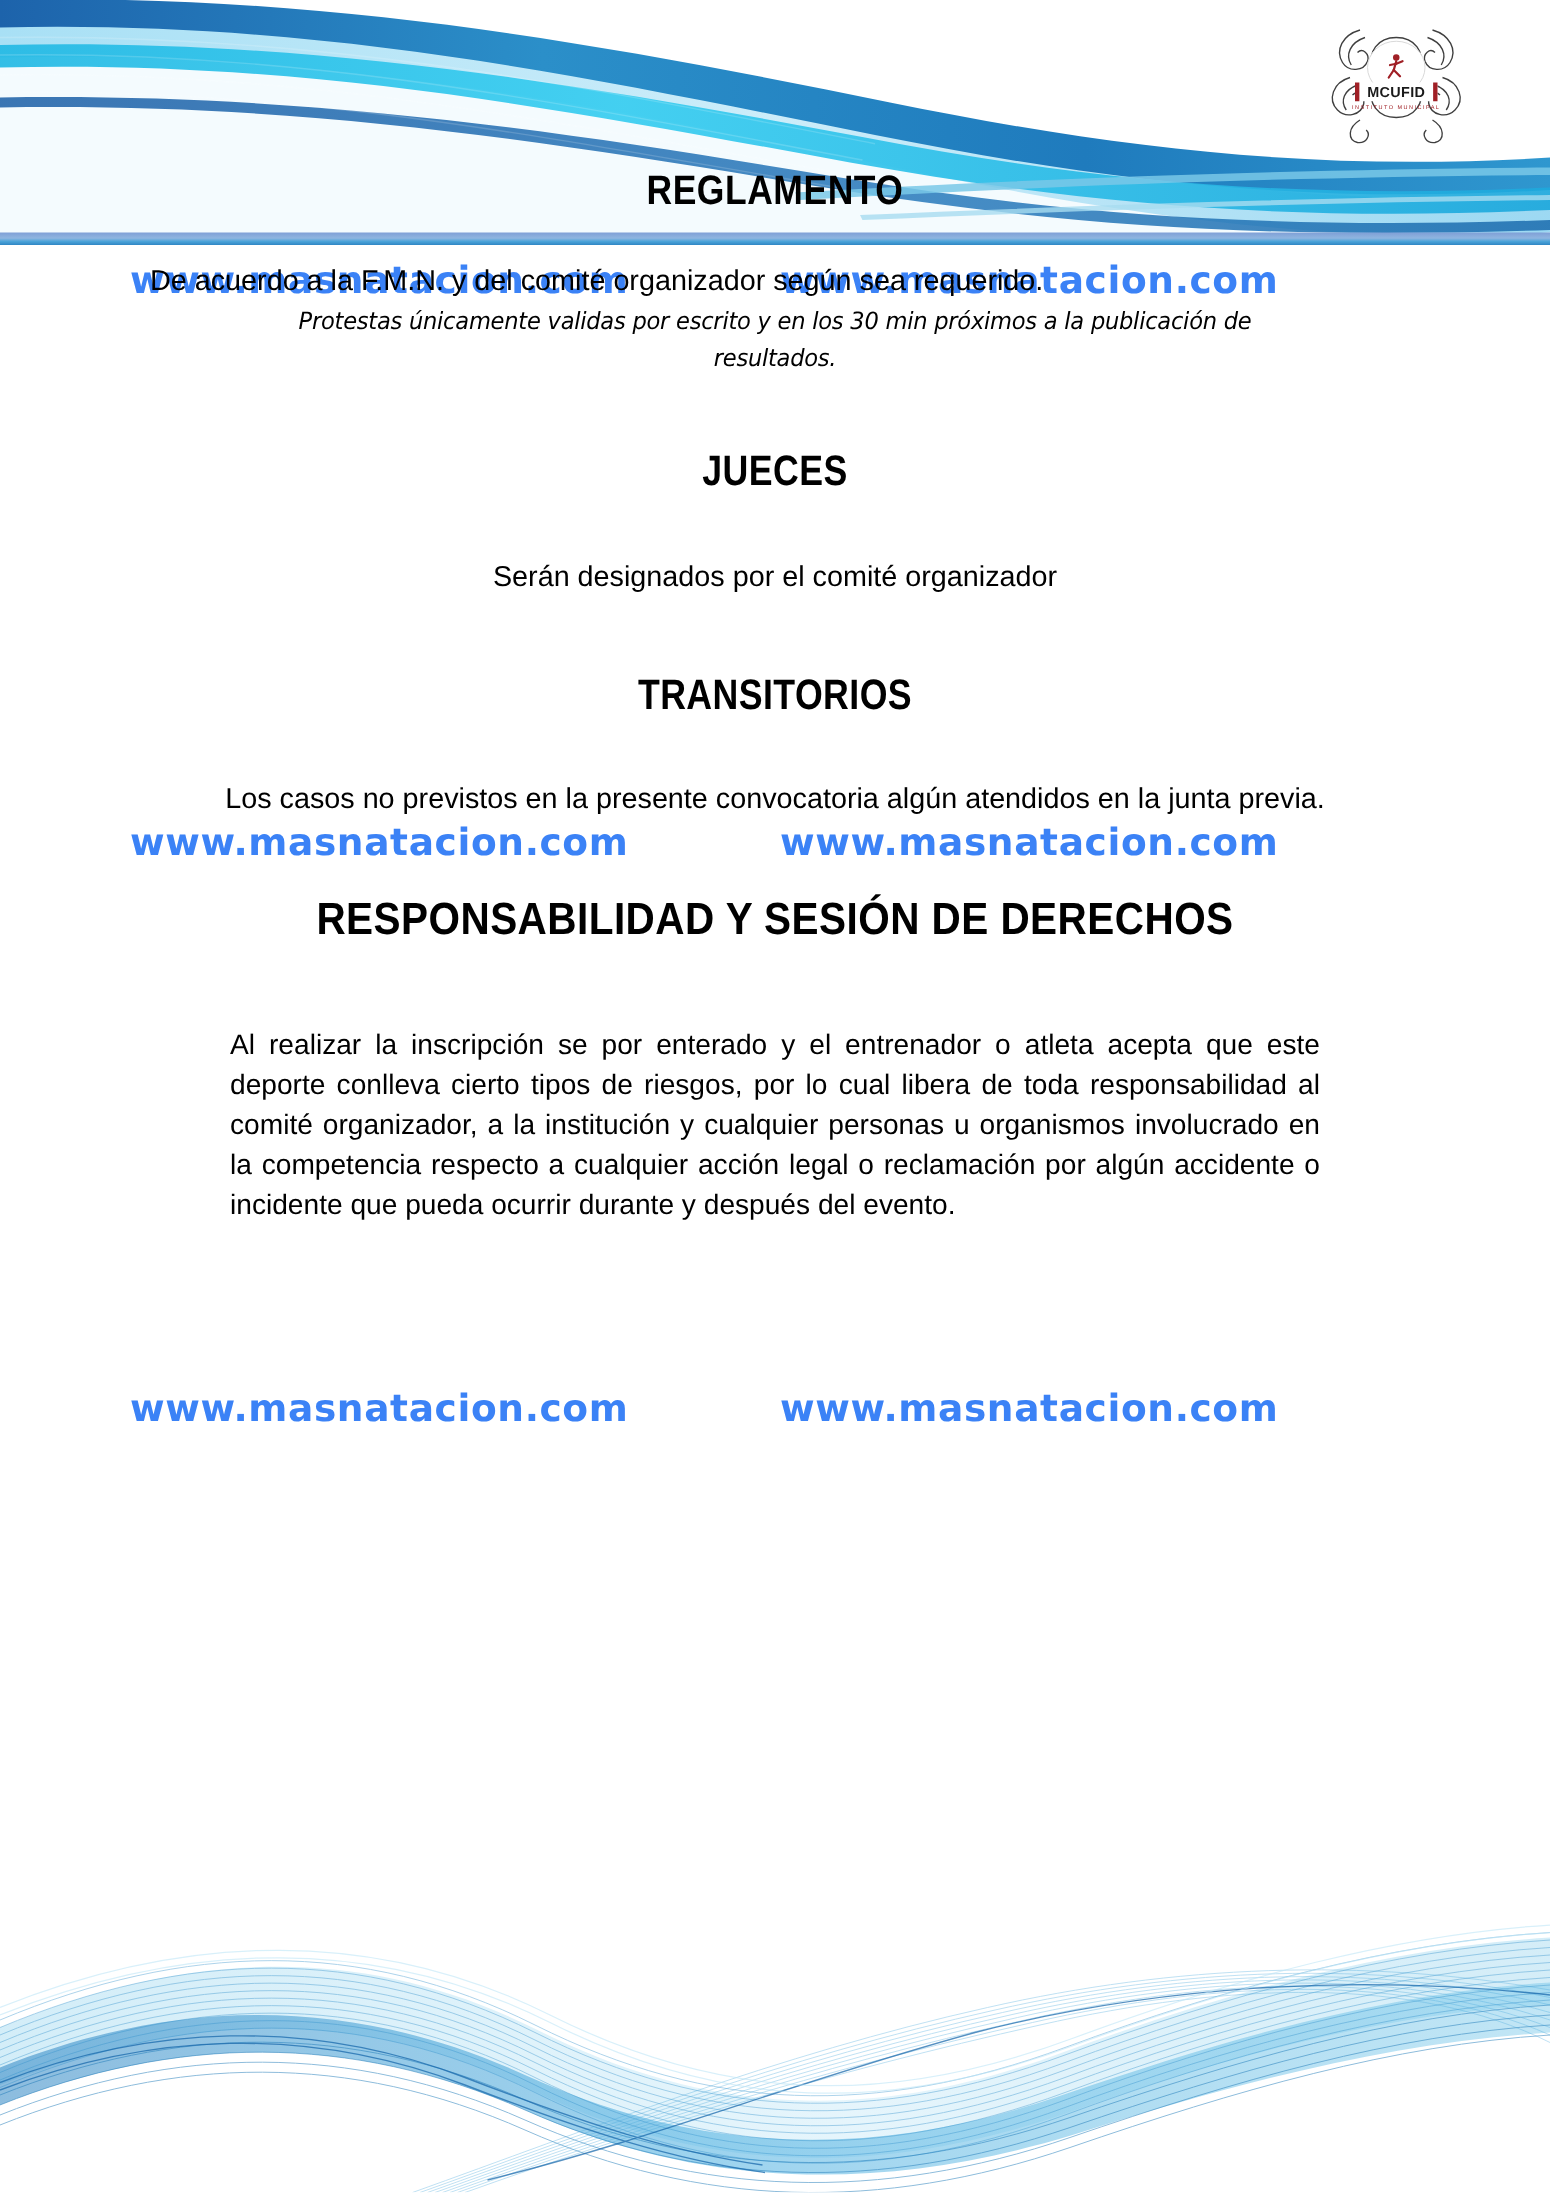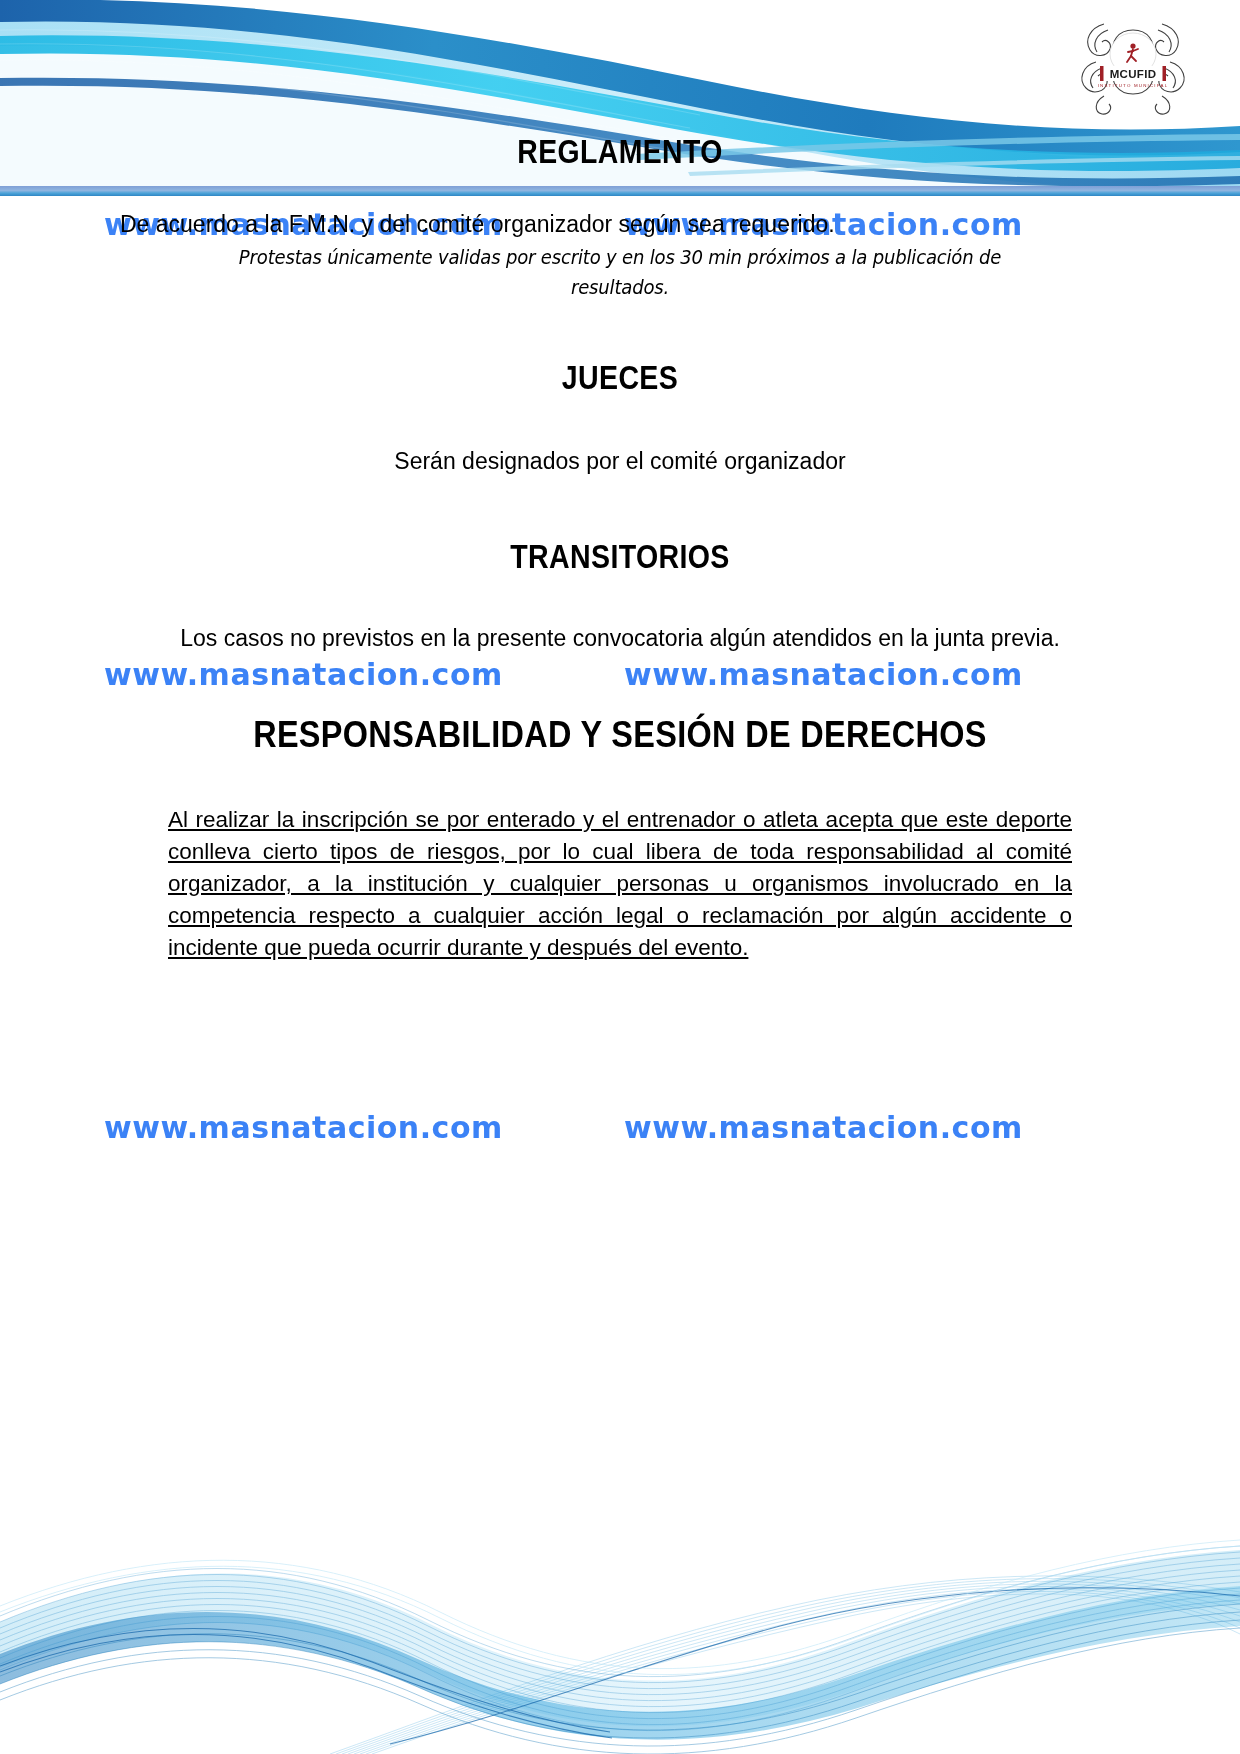--- a/index.html
+++ b/index.html
@@ -28,21 +28,21 @@
   .header-deco svg {
     display: block;
     width: 1240px;
     height: 196px;
   }
 
   
   .logo-emblem {
     position: absolute;
     top: 8px;
-    right: 48px;
+    right: 64px;
     width: 118px;
     height: 108px;
     text-align: right;
   }
   .logo-emblem svg { display: block; width: 118px; height: 108px; }
 
   
   .doc-title {
     position: absolute;
     top: 133px;
@@ -117,23 +117,22 @@
     font-size: 23px;
     line-height: 1.3;
     margin: 0;
     padding: 0 80px;
   }
 
   .para {
     text-align: justify;
     font-size: 22.5px;
     line-height: 1.42;
-    margin: 0;
+    margin: 16px;
     padding: 0 168px 0 168px;
-    text-decoration: underline;
   }
 
   .sp-1 { height: 56px; }
   .sp-2 { height: 50px; }
   .sp-3 { height: 60px; }
   .sp-4 { height: 48px; }
   .sp-5 { height: 60px; }
   .sp-6 { height: 48px; }
   .sp-7 { height: 36px; }
 

